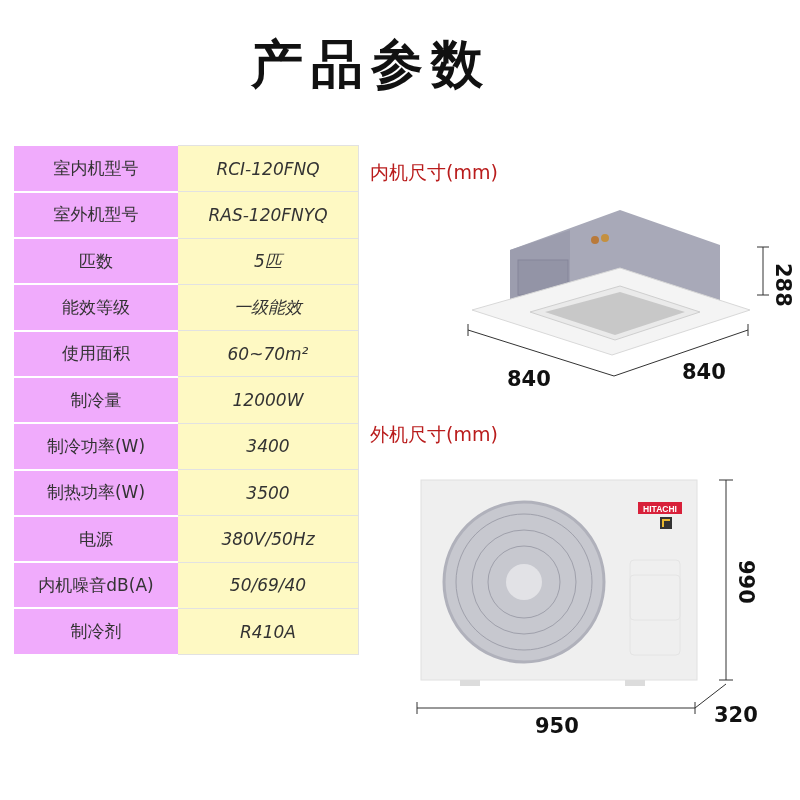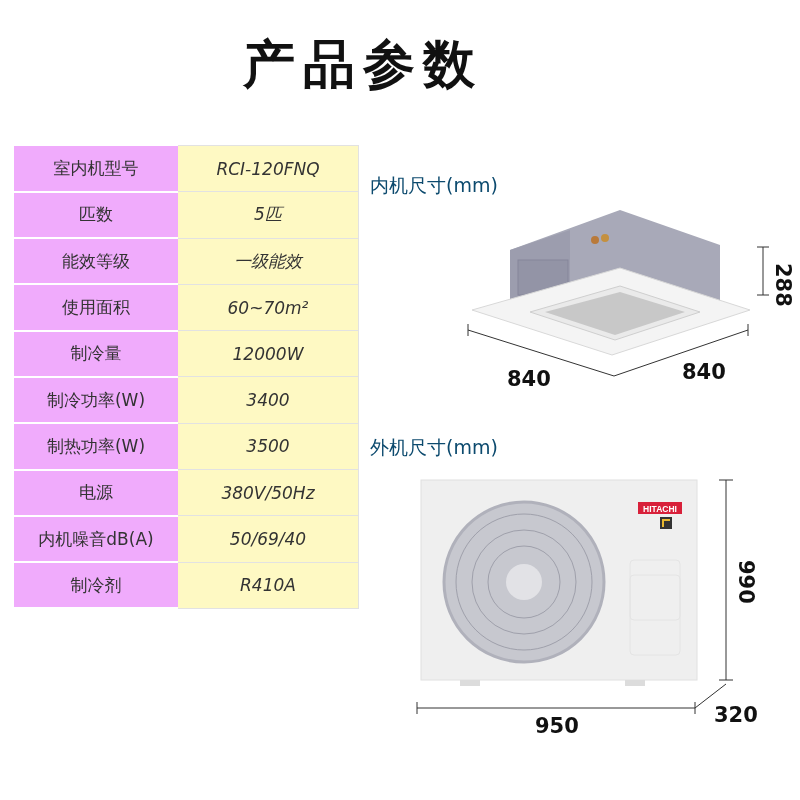--- a/index.html
+++ b/index.html
@@ -1,38 +1,42 @@
 <!DOCTYPE html>
 <html><head>
 <meta charset="utf-8">
 <style>
   * { box-sizing: border-box; margin: 0; padding: 0; }
   body { width: 800px; height: 800px; background: #ffffff; position: relative; overflow: hidden;
          font-family: "DejaVu Sans", "Liberation Sans", sans-serif; color: #222; }
-  .title { position: absolute; top: 30px; left: 0; width: 726px; text-align: center;
+  .title { position: absolute; top: 30px; left: 8px; width: 726px; text-align: center;
            font-size: 52px; font-weight: bold; letter-spacing: 8px; color: #111; }
   .spec-table { position: absolute; left: 14px; top: 145px; width: 345px; border-collapse: collapse; }
   .spec-table td { height: 46.3px; font-size: 17px; text-align: center; border-bottom: 2px solid #fff; }
   .spec-table td.k { width: 164px; background: #f0abfc; color: #333; }
   .spec-table td.v { background: #fef9c3; color: #333; border-bottom: 1px solid #e2e2e2; border-right: 1px solid #e2e2e2; font-style: italic; }
   .spec-table tr:first-child td.v { border-top: 1px solid #e2e2e2; }
-  .h2 { position: absolute; font-size: 19px; color: #0c4a6e; margin-top: 13px; }
+  .h2 { position: absolute; font-size: 19px; color: #b91c1c; }
   .dimtxt { position: absolute; font-size: 21px; font-weight: bold; color: #111; }
   svg { position: absolute; }
 </style>
 </head>
 <body>
 
 <div class="title">产品参数</div>
 
 <table class="spec-table">
   <tbody>
     <tr>
         <td class="k">室内机型号</td>
         <td class="v">RCI-120FNQ</td>
+      </tr>
+    <tr>
+        <td class="k">室外机型号</td>
+        <td class="v">RAS-120FNYQ</td>
       </tr>
     <tr>
         <td class="k">匹数</td>
         <td class="v">5匹</td>
       </tr>
     <tr>
         <td class="k">能效等级</td>
         <td class="v">一级能效</td>
       </tr>
     <tr>

